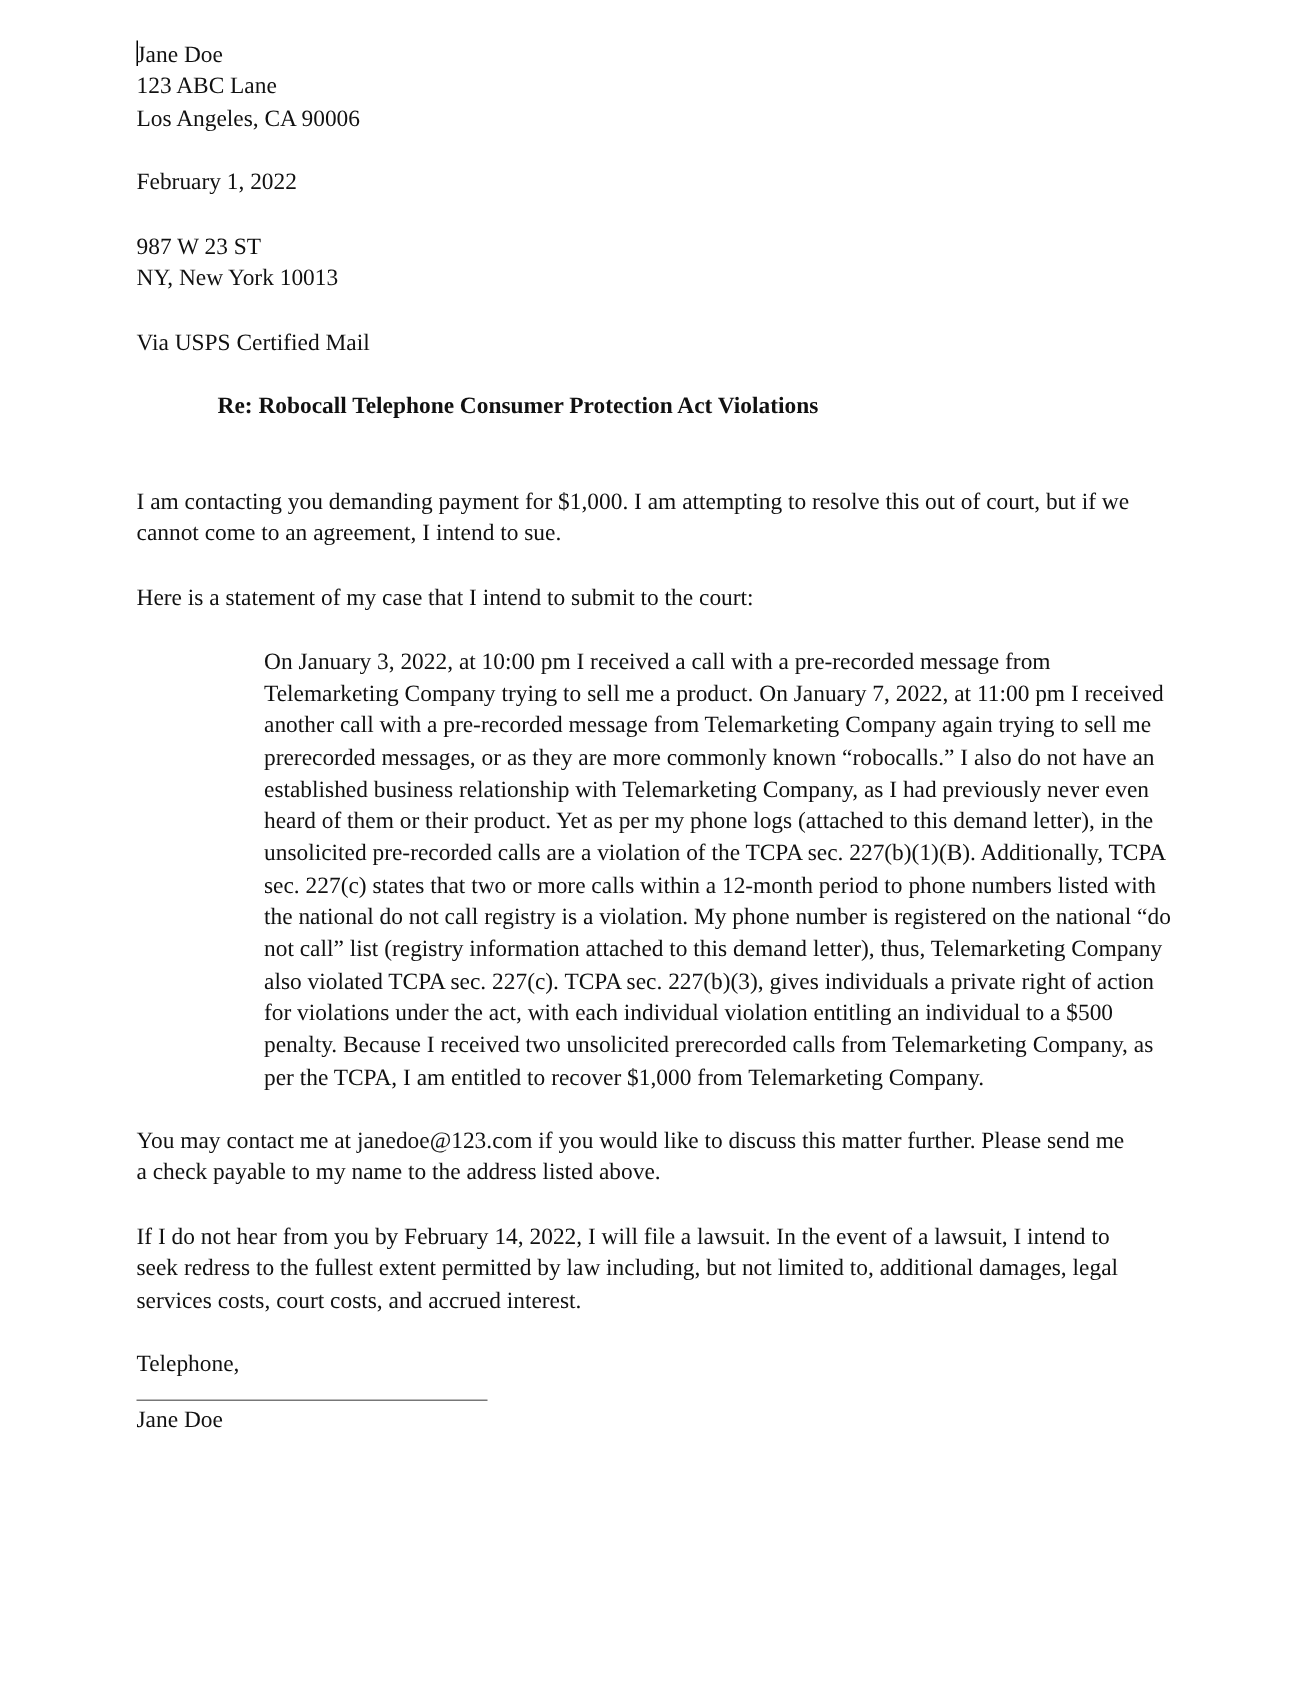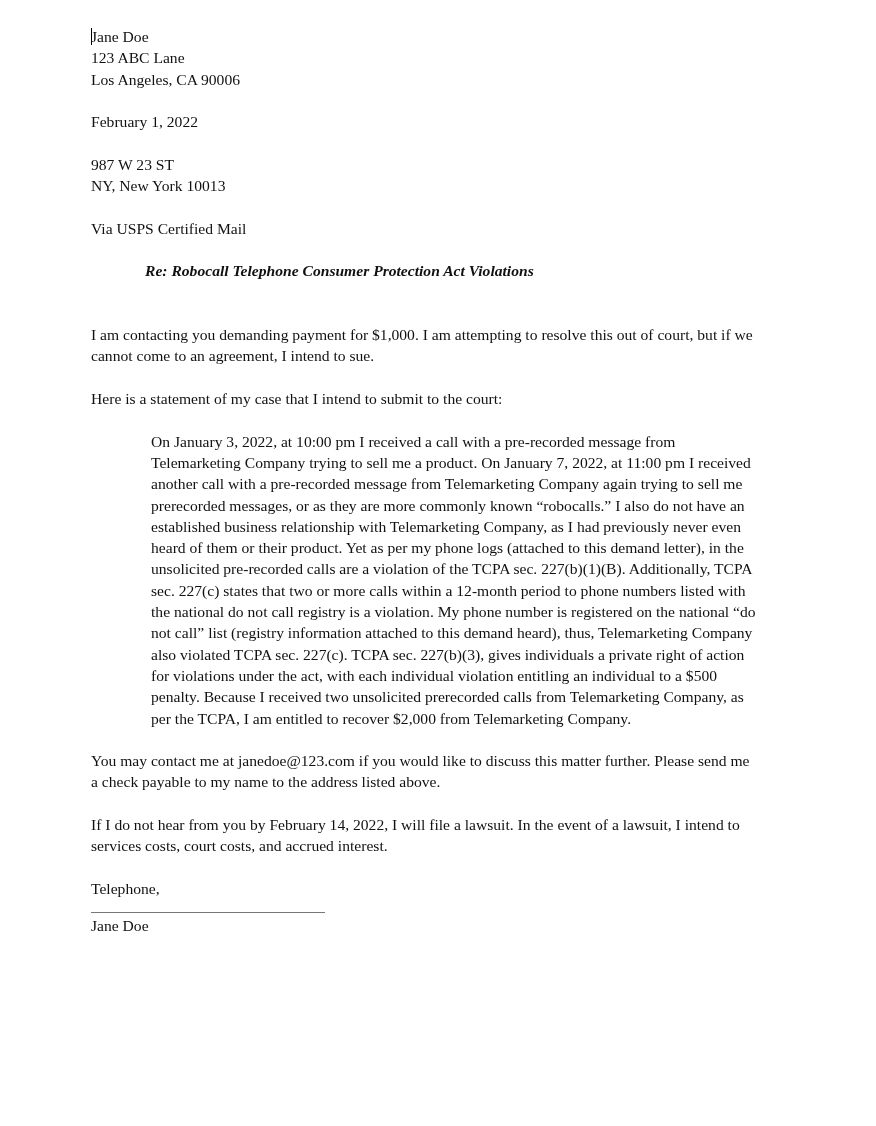--- a/index.html
+++ b/index.html
@@ -30,24 +30,23 @@
       width: 1px;
       height: 17px;
       background: #000;
       vertical-align: -3px;
       margin-right: -1px;
     }
     .underline { text-underline-offset: 2px; }
     .re-line {
       font-weight: bold;
       padding-left: 54px;
-      font-style: italic;
     }
     .block {
-      margin-left: 60px;
+      margin-left: 85px;
       width: 630px;
     }
     .sig-line {
       display: block;
       width: 234px;
       height: 13px;
       border-bottom: 1px solid #777;
       margin-bottom: 2px;
     }
   </style>
@@ -100,38 +99,39 @@
   <div class="block">
     <span class="line">On January 3, 2022, at 10:00 pm I received a call with a pre-recorded message from</span>
     <span class="line">Telemarketing Company trying to sell me a product. On January 7, 2022, at 11:00 pm I received</span>
     <span class="line">another call with a pre-recorded message from Telemarketing Company again trying to sell me</span>
     <span class="line">prerecorded messages, or as they are more commonly known “robocalls.” I also do not have an</span>
     <span class="line">established business relationship with Telemarketing Company, as I had previously never even</span>
     <span class="line">heard of them or their product. Yet as per my phone logs (attached to this demand letter), in the</span>
     <span class="line">unsolicited pre-recorded calls are a violation of the TCPA sec. 227(b)(1)(B). Additionally, TCPA</span>
     <span class="line">sec. 227(c) states that two or more calls within a 12-month period to phone numbers listed with</span>
     <span class="line">the national do not call registry is a violation. My phone number is registered on the national “do</span>
-    <span class="line">not call” list (registry information attached to this demand heard), thus, Telemarketing Company</span>
+    <span class="line">not call” list (registry information attached to this demand letter), thus, Telemarketing Company</span>
     <span class="line">also violated TCPA sec. 227(c). TCPA sec. 227(b)(3), gives individuals a private right of action</span>
     <span class="line">for violations under the act, with each individual violation entitling an individual to a $500</span>
     <span class="line">penalty. Because I received two unsolicited prerecorded calls from Telemarketing Company, as</span>
-    <span class="line">per the TCPA, I am entitled to recover $2,000 from Telemarketing Company.</span>
+    <span class="line">per the TCPA, I am entitled to recover $1,000 from Telemarketing Company.</span>
   </div>
 
   <div class="gap"></div>
 
   <div>
     <span class="line">You may contact me at janedoe@123.com if you would like to discuss this matter further. Please send me</span>
     <span class="line">a check payable to my name to the address listed above.</span>
   </div>
 
   <div class="gap"></div>
 
   <div>
     <span class="line">If I do not hear from you by February 14, 2022, I will file a lawsuit. In the event of a lawsuit, I intend to</span>
+    <span class="line">seek redress to the fullest extent permitted by law including, but not limited to, additional damages, legal</span>
     <span class="line">services costs, court costs, and accrued interest.</span>
   </div>
 
   <div class="gap"></div>
 
   <span class="line">Telephone,</span>
 
   <span class="sig-line"></span>
 
   <span class="line">Jane Doe</span>

